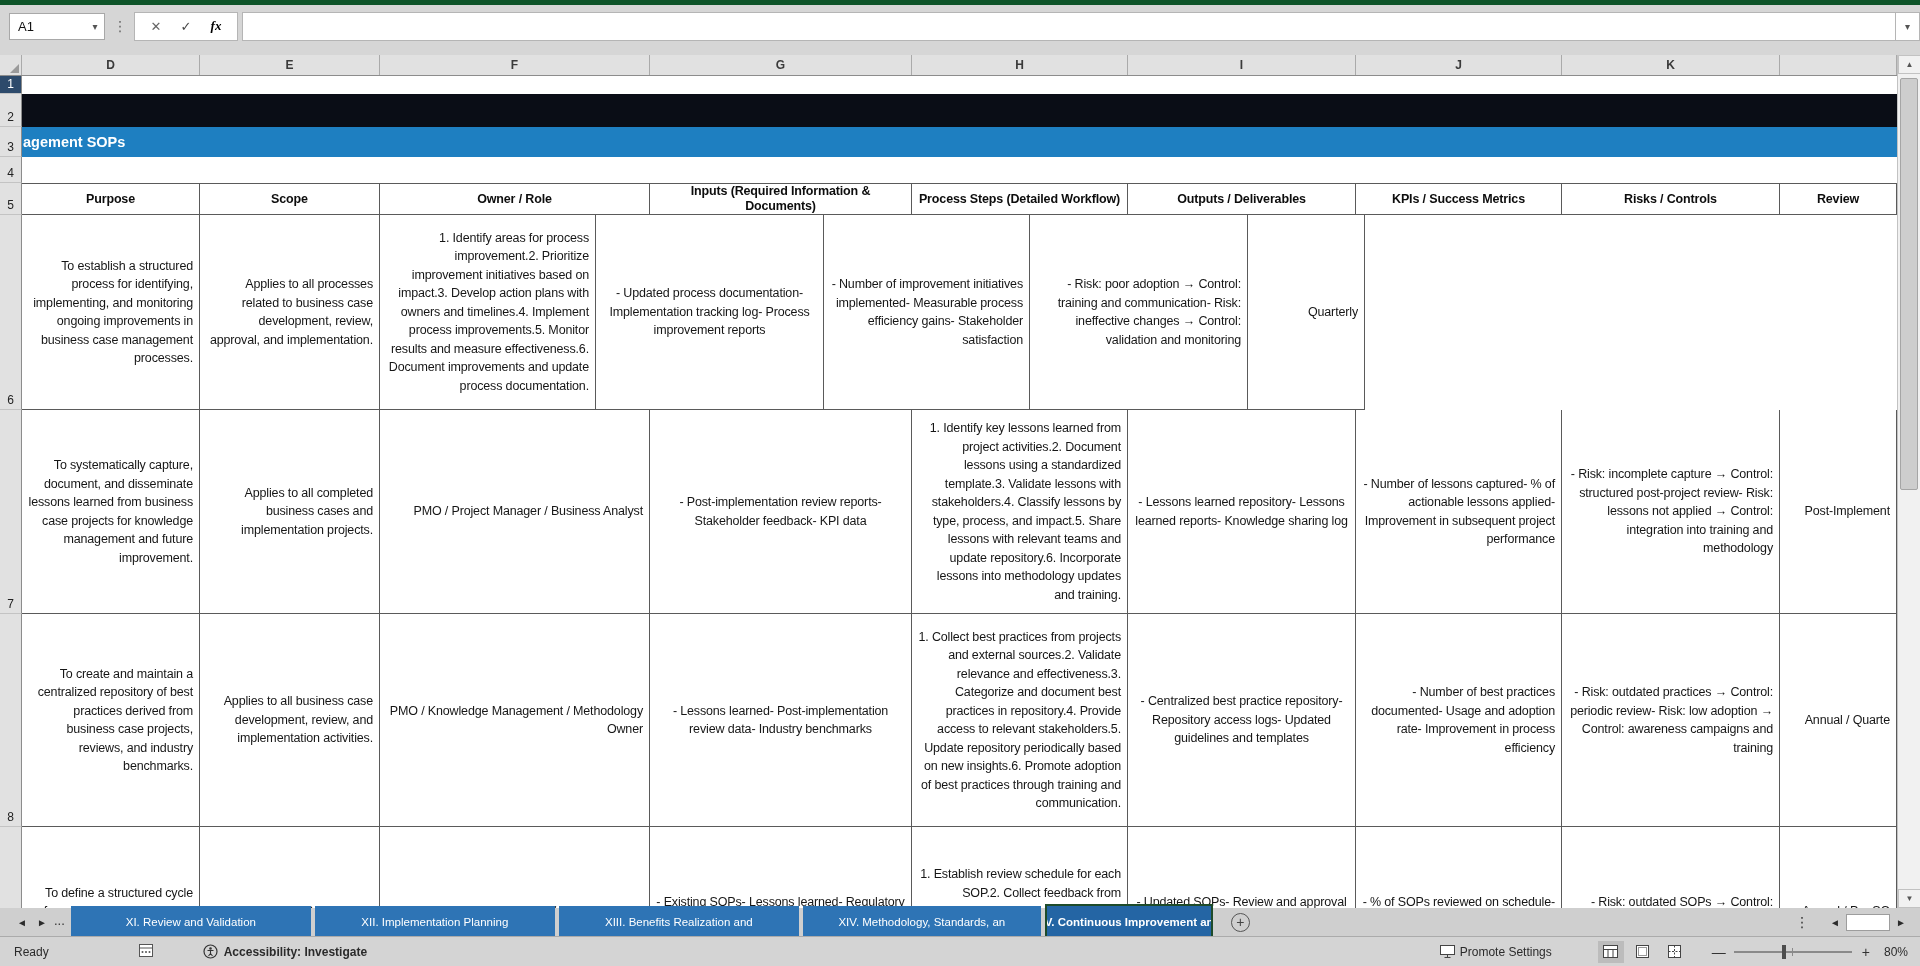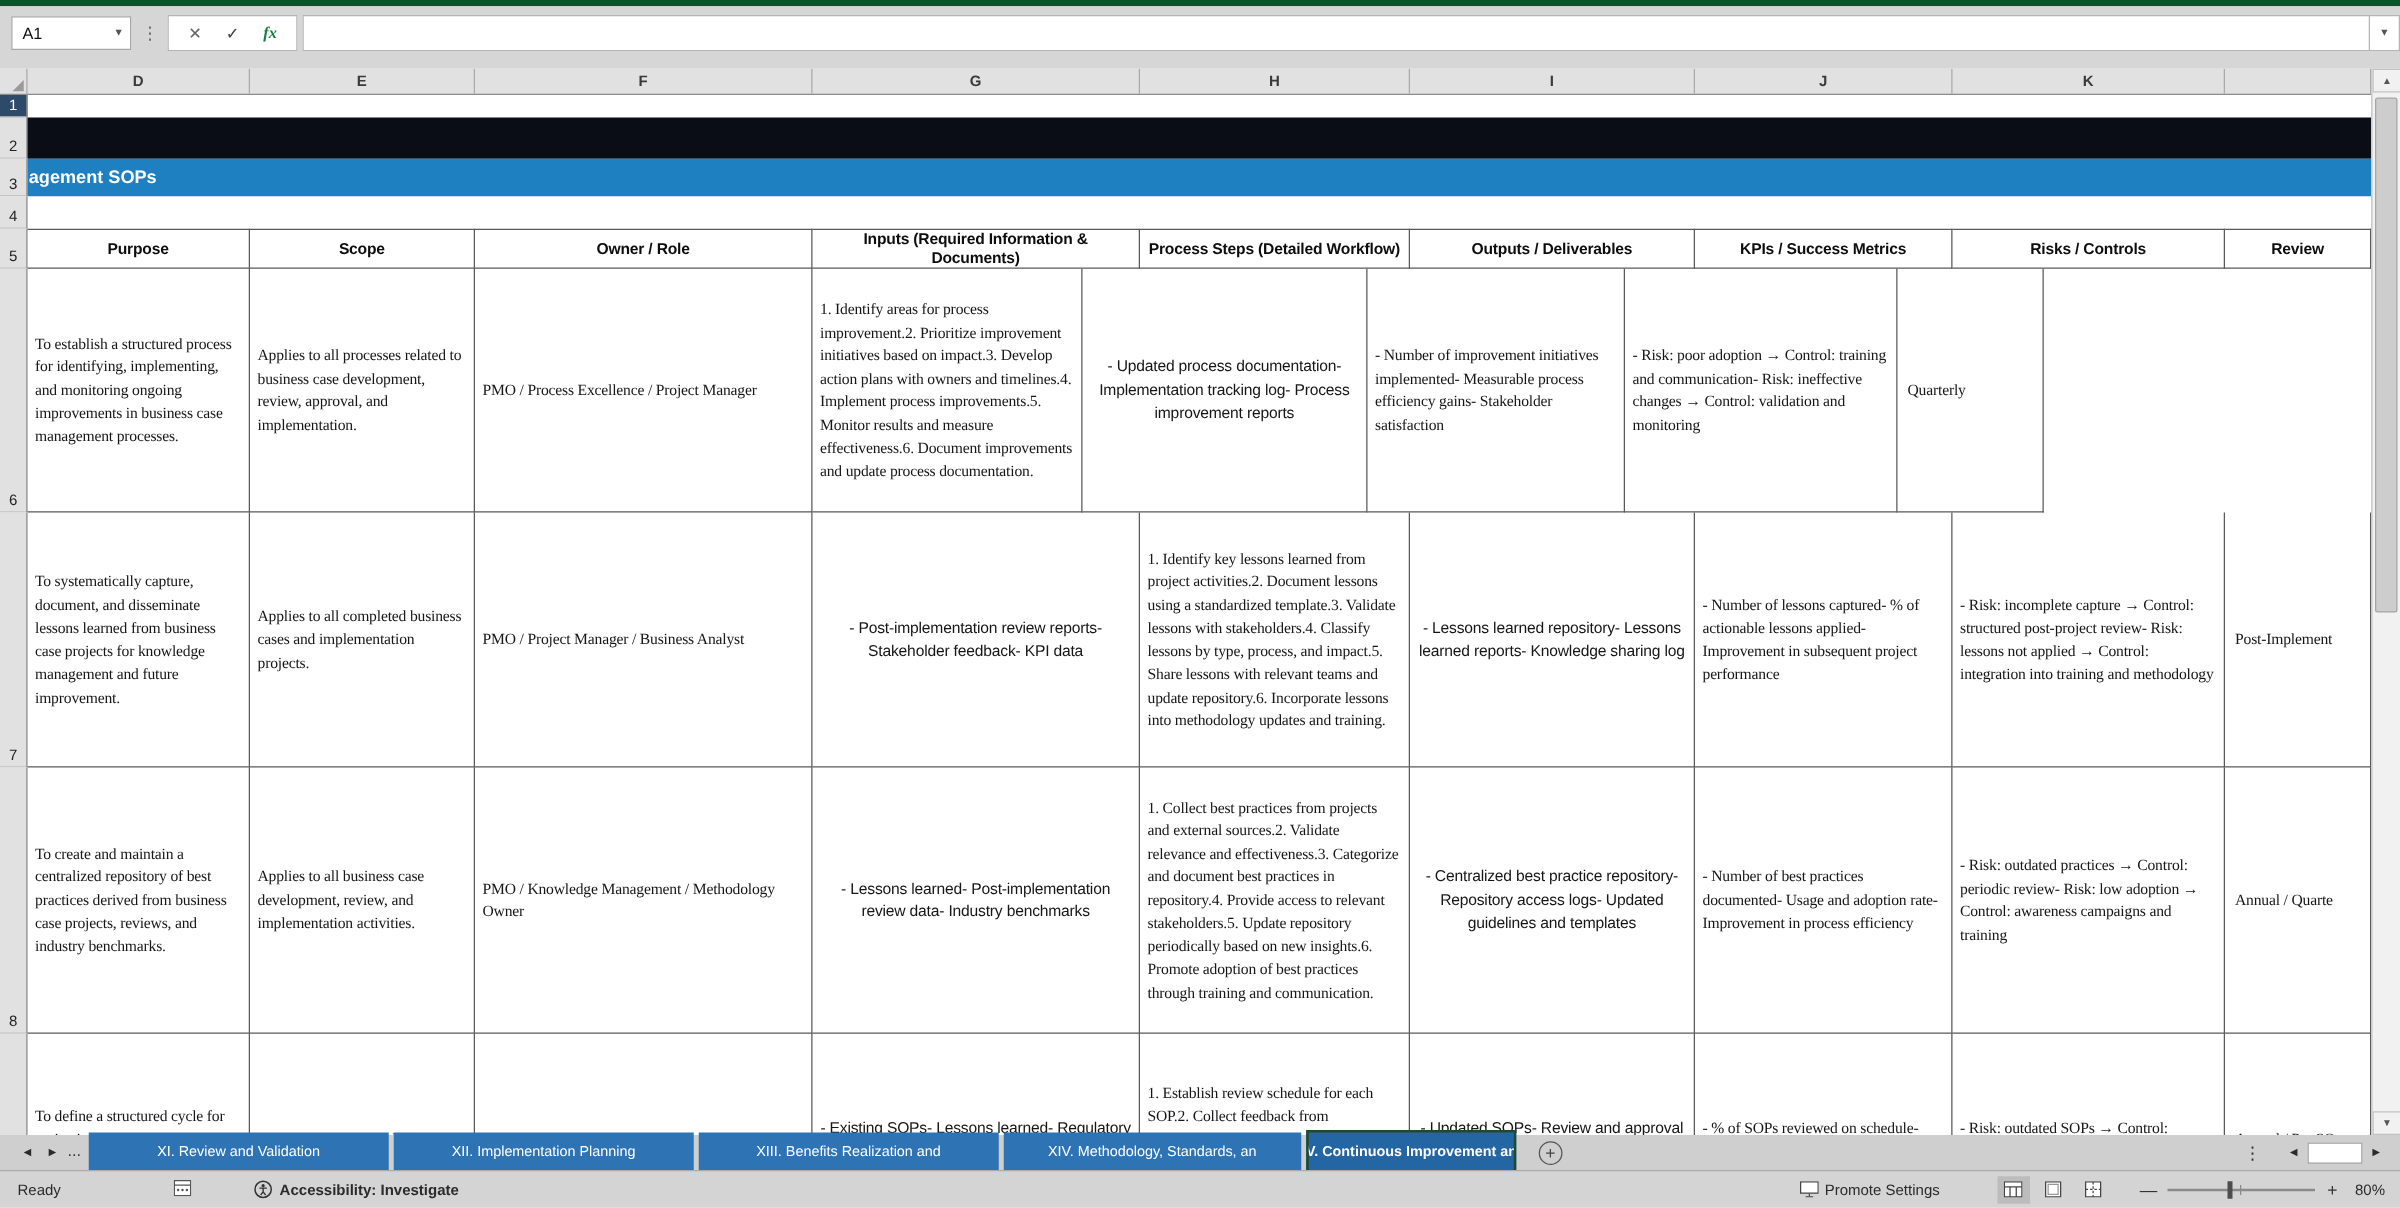--- a/index.html
+++ b/index.html
@@ -11,21 +11,21 @@
   .fbar { position:absolute; top:5px; left:0; width:1920px; height:42px; background:#d6d6d6;
           display:flex; align-items:center; }
   .namebox { width:96px; height:27px; background:#fff; border:1px solid #a8a8a8; margin-left:9px;
              display:flex; align-items:center; font-size:13px; color:#111; }
   .namebox .nb-val { flex:1; padding-left:8px; }
   .nb-arrow { width:18px; text-align:center; color:#555; font-size:10px; }
   .fbar-dots { color:#666; font-size:14px; margin:0 8px; letter-spacing:-1px; }
   .fbtns { height:29px; background:#fff; border:1px solid #b5b5b5; display:flex; align-items:center; padding:0 6px; }
   .fbtn { width:30px; text-align:center; font-size:13px; color:#666; }
   .fbtn.ok { color:#444; }
-  .fbtn.fx { font-style:italic; font-weight:bold; color:#15803d; font-family:"Liberation Serif", serif; }
+  .fbtn.fx { font-style:italic; font-weight:bold; color:#000000; font-family:"Liberation Serif", serif; }
   .finput { flex:1; height:29px; background:#fff; border:1px solid #b5b5b5; margin-left:4px; }
   .fexpand { width:24px; height:29px; background:#fff; border:1px solid #b5b5b5; border-left:none;
              display:flex; align-items:center; justify-content:center; color:#555; font-size:10px; }
 
   
   .sheet { position:absolute; top:55px; left:0; width:1897px; height:853px; background:#fff; overflow:hidden; }
   .colstrip { display:flex; height:21px; background:#e1e1e1; border-bottom:1px solid #8c8c8c; }
   .colstrip .ch { flex-shrink:0; border-right:1px solid #aaaaaa; display:flex; align-items:center;
                   justify-content:center; font-size:12px; font-weight:bold; color:#3a3a3a; }
   .corner { position:relative; }
@@ -41,21 +41,21 @@
   .bandcell { flex-shrink:0; width:1875px; }
   .band-dark { background:var(--band_dark); }
   .band-blue { background:var(--banner_blue); display:flex; align-items:center; overflow:hidden; }
   .band-blue .bt { color:#fff; font-weight:bold; font-size:14.5px; margin-left:-2px; padding-left:3px; white-space:nowrap; }
   .tcell { flex-shrink:0; border-right:1px solid #5a5a5a; border-bottom:1px solid #5a5a5a;
            display:flex; align-items:center; overflow:hidden; padding:3px 6px; }
   .tcell:first-of-type { border-left:1px solid #5a5a5a; }
   .hdr .tcell { border-top:1px solid #5a5a5a; justify-content:center; }
   .hdr .ct { font-weight:bold; font-size:12.5px; line-height:15px; text-align:center; color:#0d0d0d; }
   .ct { font-size:12.5px; line-height:18.5px; color:#161616; letter-spacing:-0.15px; width:100%; }
-  .al .ct { text-align:left;font-family:Liberation Serif, serif; } .ac .ct { text-align:center; }
+  .al .ct { text-align:right; } .ac .ct { text-align:center; }
   .cL .ct { white-space:nowrap; overflow:hidden; padding-left:2px; }
 
   
   .vscroll { position:absolute; top:55px; left:1897px; width:23px; height:853px; background:#f1f1f1;
              border-left:1px solid #c2c2c2; }
   .sbtn { position:absolute; left:0; width:23px; height:19px; background:#f1f1f1; border:1px solid #c2c2c2;
           display:flex; align-items:center; justify-content:center; font-size:8px; color:#555; }
   .sbtn.up { top:0; } .sbtn.down { bottom:0; }
   .vthumb { position:absolute; left:2px; top:23px; width:18px; height:412px; background:#cdcdcd;
             border:1px solid #a5a5a5; border-radius:2px; }
@@ -188,23 +188,20 @@
       </div>
   </div>
 
   <div class="trow" style="height:195px">
     <div class="rh">6</div>
     <div class="tcell wD al">
         <div class="ct">To establish a structured process for identifying, implementing, and monitoring ongoing improvements in business case management processes.</div>
       </div>
     <div class="tcell wE al">
         <div class="ct">Applies to all processes related to business case development, review, approval, and implementation.</div>
-      </div>
-    <div class="tcell wF al">
-        <div class="ct">PMO / Process Excellence / Project Manager</div>
       </div>
     <div class="tcell wH al">
         <div class="ct">1. Identify areas for process improvement.2. Prioritize improvement initiatives based on impact.3. Develop action plans with owners and timelines.4. Implement process improvements.5. Monitor results and measure effectiveness.6. Document improvements and update process documentation.</div>
       </div>
     <div class="tcell wI ac">
         <div class="ct">- Updated process documentation- Implementation tracking log- Process improvement reports</div>
       </div>
     <div class="tcell wJ al">
         <div class="ct">- Number of improvement initiatives implemented- Measurable process efficiency gains- Stakeholder satisfaction</div>
       </div>

